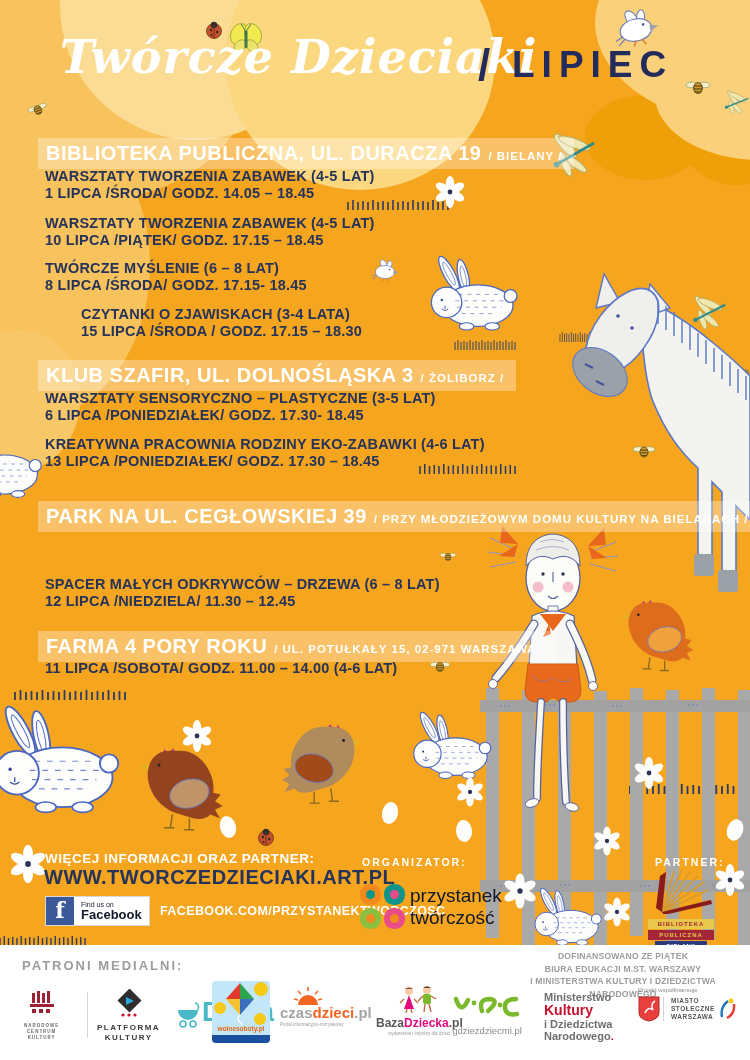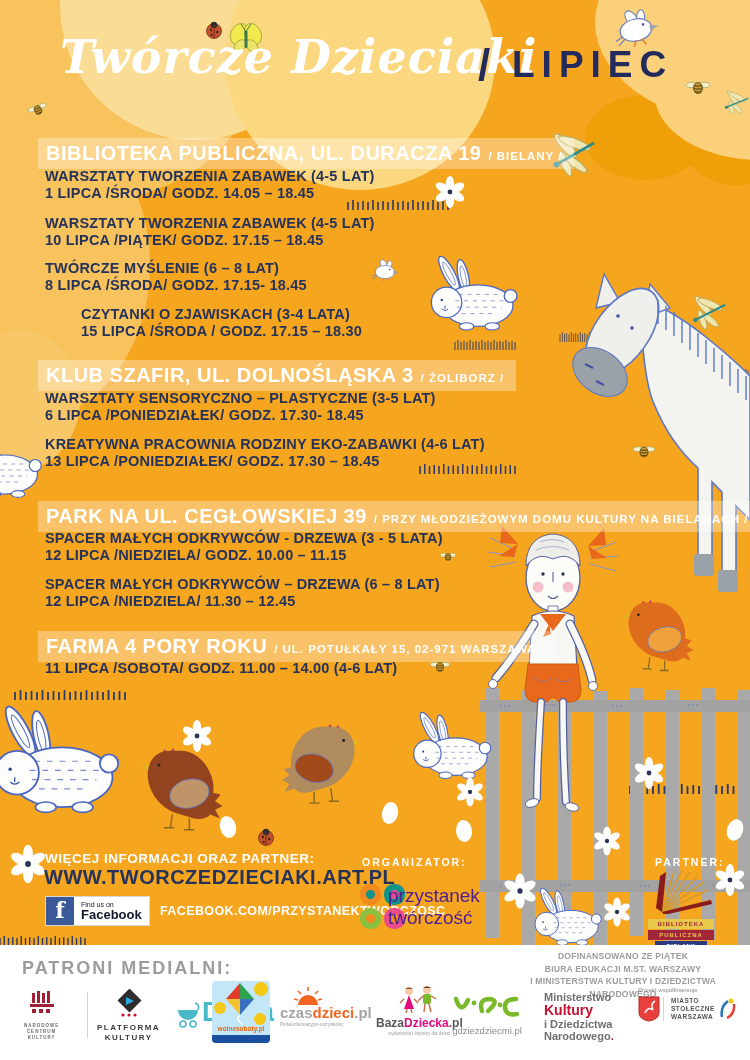--- a/index.html
+++ b/index.html
@@ -28,31 +28,31 @@
         font-weight:bold;font-size:22px;text-align:center;line-height:26px;}
   .fb-words{padding:0 7px;color:#0f172a;line-height:1;}
   .fb-w1{font-size:7px;}
   .fb-w2{font-size:13px;font-weight:bold;}
   .fb-url{position:absolute;left:160px;top:904px;color:#fff;font-weight:bold;font-size:12.5px;letter-spacing:0.4px;}
   
   .org-label{position:absolute;left:362px;top:856px;color:#fff;font-weight:bold;font-size:10.5px;letter-spacing:2px;}
   .org-blobs{position:absolute;left:360px;top:884px;display:grid;grid-template-columns:21px 21px;grid-gap:3px;}
   .blob{width:21px;height:21px;border-radius:46%;position:relative;}
   .blob .dot{position:absolute;left:6px;top:6px;width:9px;height:9px;border-radius:50%;}
-  .org-name{position:absolute;left:388px;top:885px;color:#4c1d95;font-size:19px;line-height:22px;}
+  .org-name{position:absolute;left:410px;top:885px;color:#0f172a;font-size:19px;line-height:22px;}
   
   .partner-label{position:absolute;left:655px;top:856px;color:#fff;font-weight:bold;font-size:10.5px;letter-spacing:2px;}
   .partner-logo{position:absolute;left:648px;top:868px;width:66px;}
   .pbar{font-weight:bold;text-align:center;letter-spacing:1px;margin-top:1px;}
   .pbar1{background:#E8C84A;color:#A32638;font-size:6px;padding:2px 0;}
   .pbar2{background:#A32638;color:#E8C84A;font-size:6px;padding:2px 0;}
   .pbar3{background:#2B3A7E;color:#fff;font-size:5px;padding:2px 0;width:52px;margin:1px auto 0;}
   
   .footer{position:absolute;left:0;top:945px;width:750px;height:115px;background:#fff;}
-  .patrons{position:absolute;left:22px;top:13px;color:#9C9C9C;font-weight:bold;font-size:18px;letter-spacing:2px;}
+  .patrons{position:absolute;left:22px;top:13px;color:#9C9C9C;font-weight:bold;font-size:13px;letter-spacing:2px;}
   .funding{position:absolute;left:498px;top:5px;width:250px;text-align:center;color:#9C9C9C;
            font-weight:bold;font-size:8.6px;line-height:12.5px;letter-spacing:0.2px;}
   .logo{position:absolute;}
   .nck-txt{font-size:4.5px;color:#6b6b6b;font-weight:bold;letter-spacing:1px;line-height:6px;margin-top:2px;}
   .pk-txt{font-size:8px;color:#3a3a3a;font-weight:bold;letter-spacing:1.5px;line-height:10px;}
   .vline{position:absolute;width:1px;background:#d4d4d4;}
   .dada-text{font-size:27px;color:#49B8C8;font-weight:bold;letter-spacing:1px;}
   .kite-box{width:58px;height:62px;background:#C3E6F8;border-radius:4px;position:relative;overflow:hidden;}
   .kite-url{position:absolute;left:0;top:44px;width:58px;text-align:center;color:#E8650D;font-weight:bold;font-size:6.5px;}
   .kite-bar{position:absolute;left:0;top:54px;width:58px;height:8px;background:#1B4FA0;}
@@ -304,24 +304,20 @@
     <div>6 LIPCA /PONIEDZIAŁEK/ GODZ. 17.30- 18.45</div>
   </div>
   <div class="event" style="top:436px;">
     <div>KREATYWNA PRACOWNIA RODZINY EKO-ZABAWKI (4-6 LAT)</div>
     <div>13 LIPCA /PONIEDZIAŁEK/ GODZ. 17.30 – 18.45</div>
   </div>
 
   <div class="venue" style="top:501px;">
     <span class="venue-name">PARK NA UL. CEGŁOWSKIEJ 39</span><span class="venue-suffix">/ PRZY MŁODZIEŻOWYM DOMU KULTURY NA BIELANACH /</span>
   </div>
-  <div class="event" style="top:530px;">
-    <div>SPACER MAŁYCH ODKRYWCÓW - DRZEWA (3 - 5 LATA)</div>
-    <div>12 LIPCA /NIEDZIELA/ GODZ. 10.00 – 11.15</div>
-  </div>
   <div class="event" style="top:576px;">
     <div>SPACER MAŁYCH ODKRYWCÓW – DRZEWA (6 – 8 LAT)</div>
     <div>12 LIPCA /NIEDZIELA/ 11.30 – 12.45</div>
   </div>
 
   <div class="venue" style="top:631px;">
     <span class="venue-name">FARMA 4 PORY ROKU</span><span class="venue-suffix">/ UL. POTUŁKAŁY 15, 02-971 WARSZAWA /</span>
   </div>
   <div class="event" style="top:660px;">
     <div>11 LIPCA /SOBOTA/ GODZ. 11.00 – 14.00 (4-6 LAT)</div>

